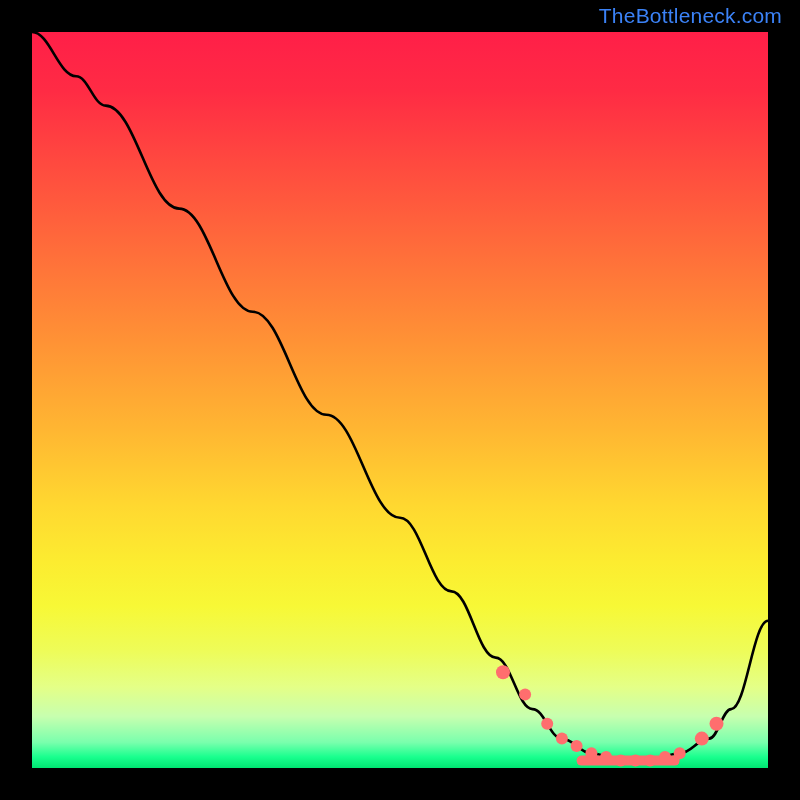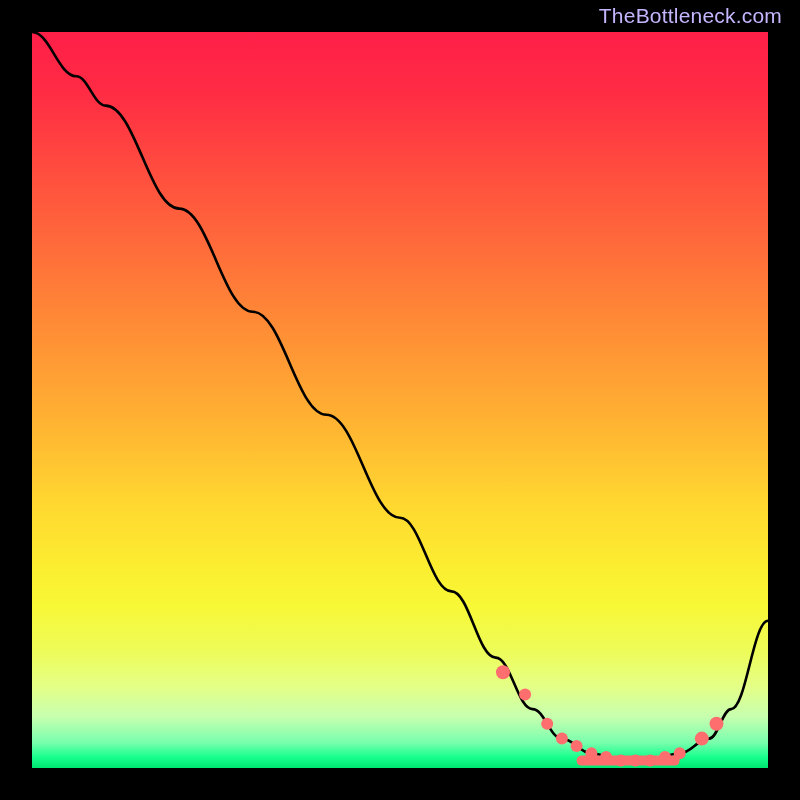--- a/index.html
+++ b/index.html
@@ -16,21 +16,21 @@
     top: 0;
     left: 0;
     width: 800px;
     height: 800px;
     background: #000;
   }
   .watermark {
     position: absolute;
     top: 4px;
     right: 18px;
-    color: #c4b5fd;
+    color: #3b82f6;
     font-size: 21px;
     font-weight: 500;
     letter-spacing: 0.2px;
   }
   .plot {
     position: absolute;
     left: 32px;
     top: 32px;
     width: 736px;
     height: 736px;

